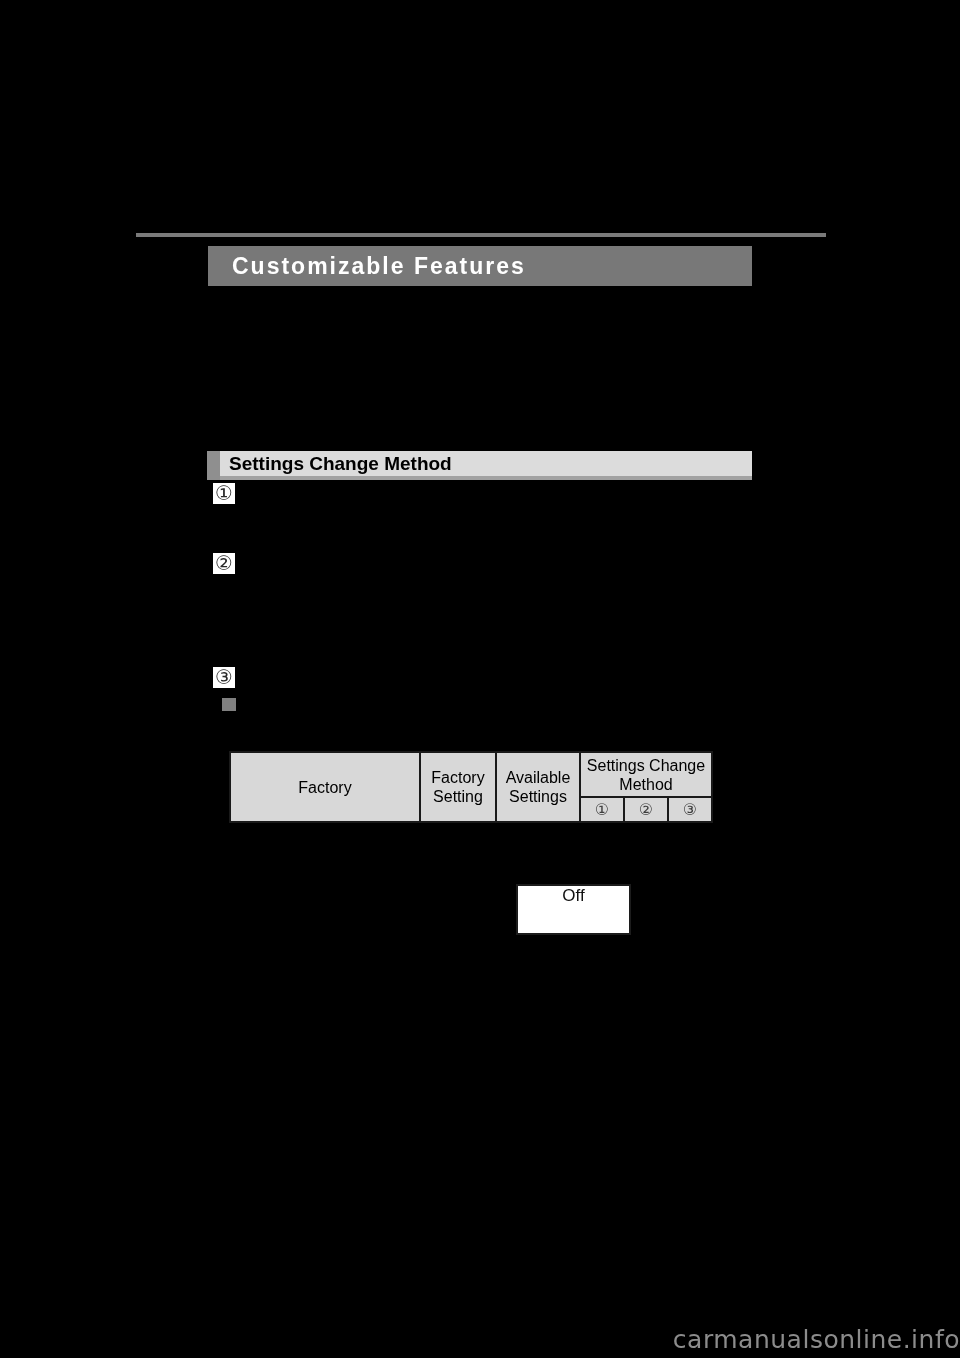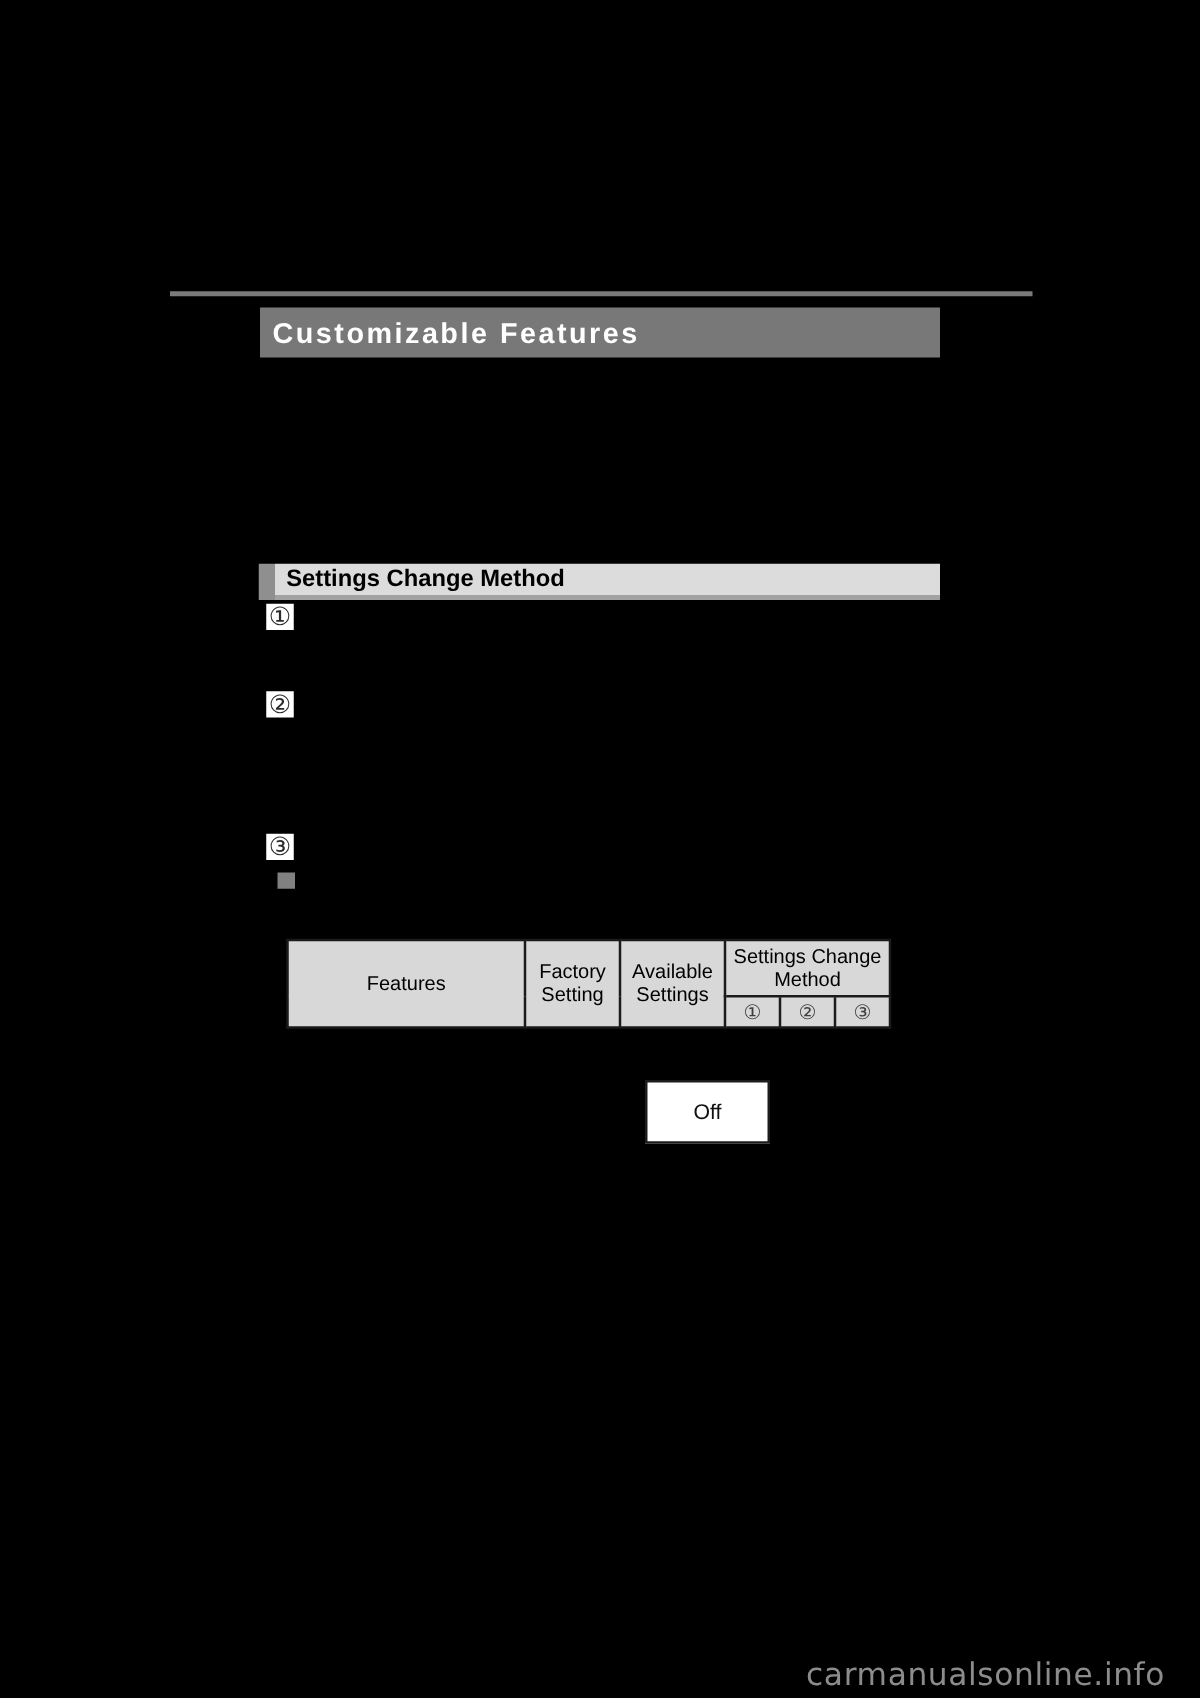--- a/index.html
+++ b/index.html
@@ -17,21 +17,21 @@
     width: 690px; height: 4px;
     background: #7a7a7a;
   }
 
   
   .title-bar {
     position: absolute; left: 208px; top: 246px;
     width: 544px; height: 40px;
     background: #787878;
     display: flex; align-items: center;
-    box-sizing: border-box; padding-left: 10px;
+    box-sizing: border-box; padding-left: 24px;
   }
   .title-bar span {
     color: #ffffff; font-size: 23px; font-weight: bold;
     letter-spacing: 2px; white-space: nowrap;
   }
 
   
   .section-bar {
     position: absolute; left: 207px; top: 451px;
     width: 545px; height: 29px;
@@ -89,32 +89,32 @@
   td.c-method    { height: 43px; }
   td.c-m {
     width: 44px; height: 25px;
     font-family: "DejaVu Sans", sans-serif;
     font-size: 16px; color: #3d3d3d; padding: 0;
   }
   .row-main { height: 45px; }
 
   
   .off-box {
-    position: absolute; left: 516px; top: 864px;
-    width: 100px; height: 51px;
+    position: absolute; left: 516px; top: 884px;
+    width: 115px; height: 51px;
     background: #ffffff;
     border: 2px solid #1c1c1c;
     box-sizing: border-box;
-    display: flex; align-items: center; justify-content: center;
+    display: flex; justify-content: center;
   }
   .off-box span { color: #111; font-size: 17px; }
 
   
   .watermark {
-    position: absolute; right: 28px; top: 1325px;
+    position: absolute; right: 0; top: 1325px;
     color: #8c8c8c;
     font-size: 25px;
     font-family: "DejaVu Sans", sans-serif;
     letter-spacing: 0.5px;
   }
 </style>
 </head>
 <body>
 
 <div class="top-rule"></div>
@@ -132,21 +132,21 @@
 
 <div class="step step-1">①</div>
 <div class="step step-2">②</div>
 <div class="step step-3">③</div>
 
 <div class="bullet-square"></div>
 
 <table class="spec-table">
   <tbody>
     <tr class="row-main">
-      <td class="c-feature" rowspan="2">Features</td>
+      <td class="c-feature" rowspan="2">Factory</td>
       <td class="c-factory" rowspan="2">Factory Setting</td>
       <td class="c-available" rowspan="2">Available Settings</td>
       <td class="c-method" colspan="3">Settings Change Method</td>
     </tr>
     <tr>
       <td class="c-m">①</td>
       <td class="c-m">②</td>
       <td class="c-m">③</td>
     </tr>
   </tbody>

